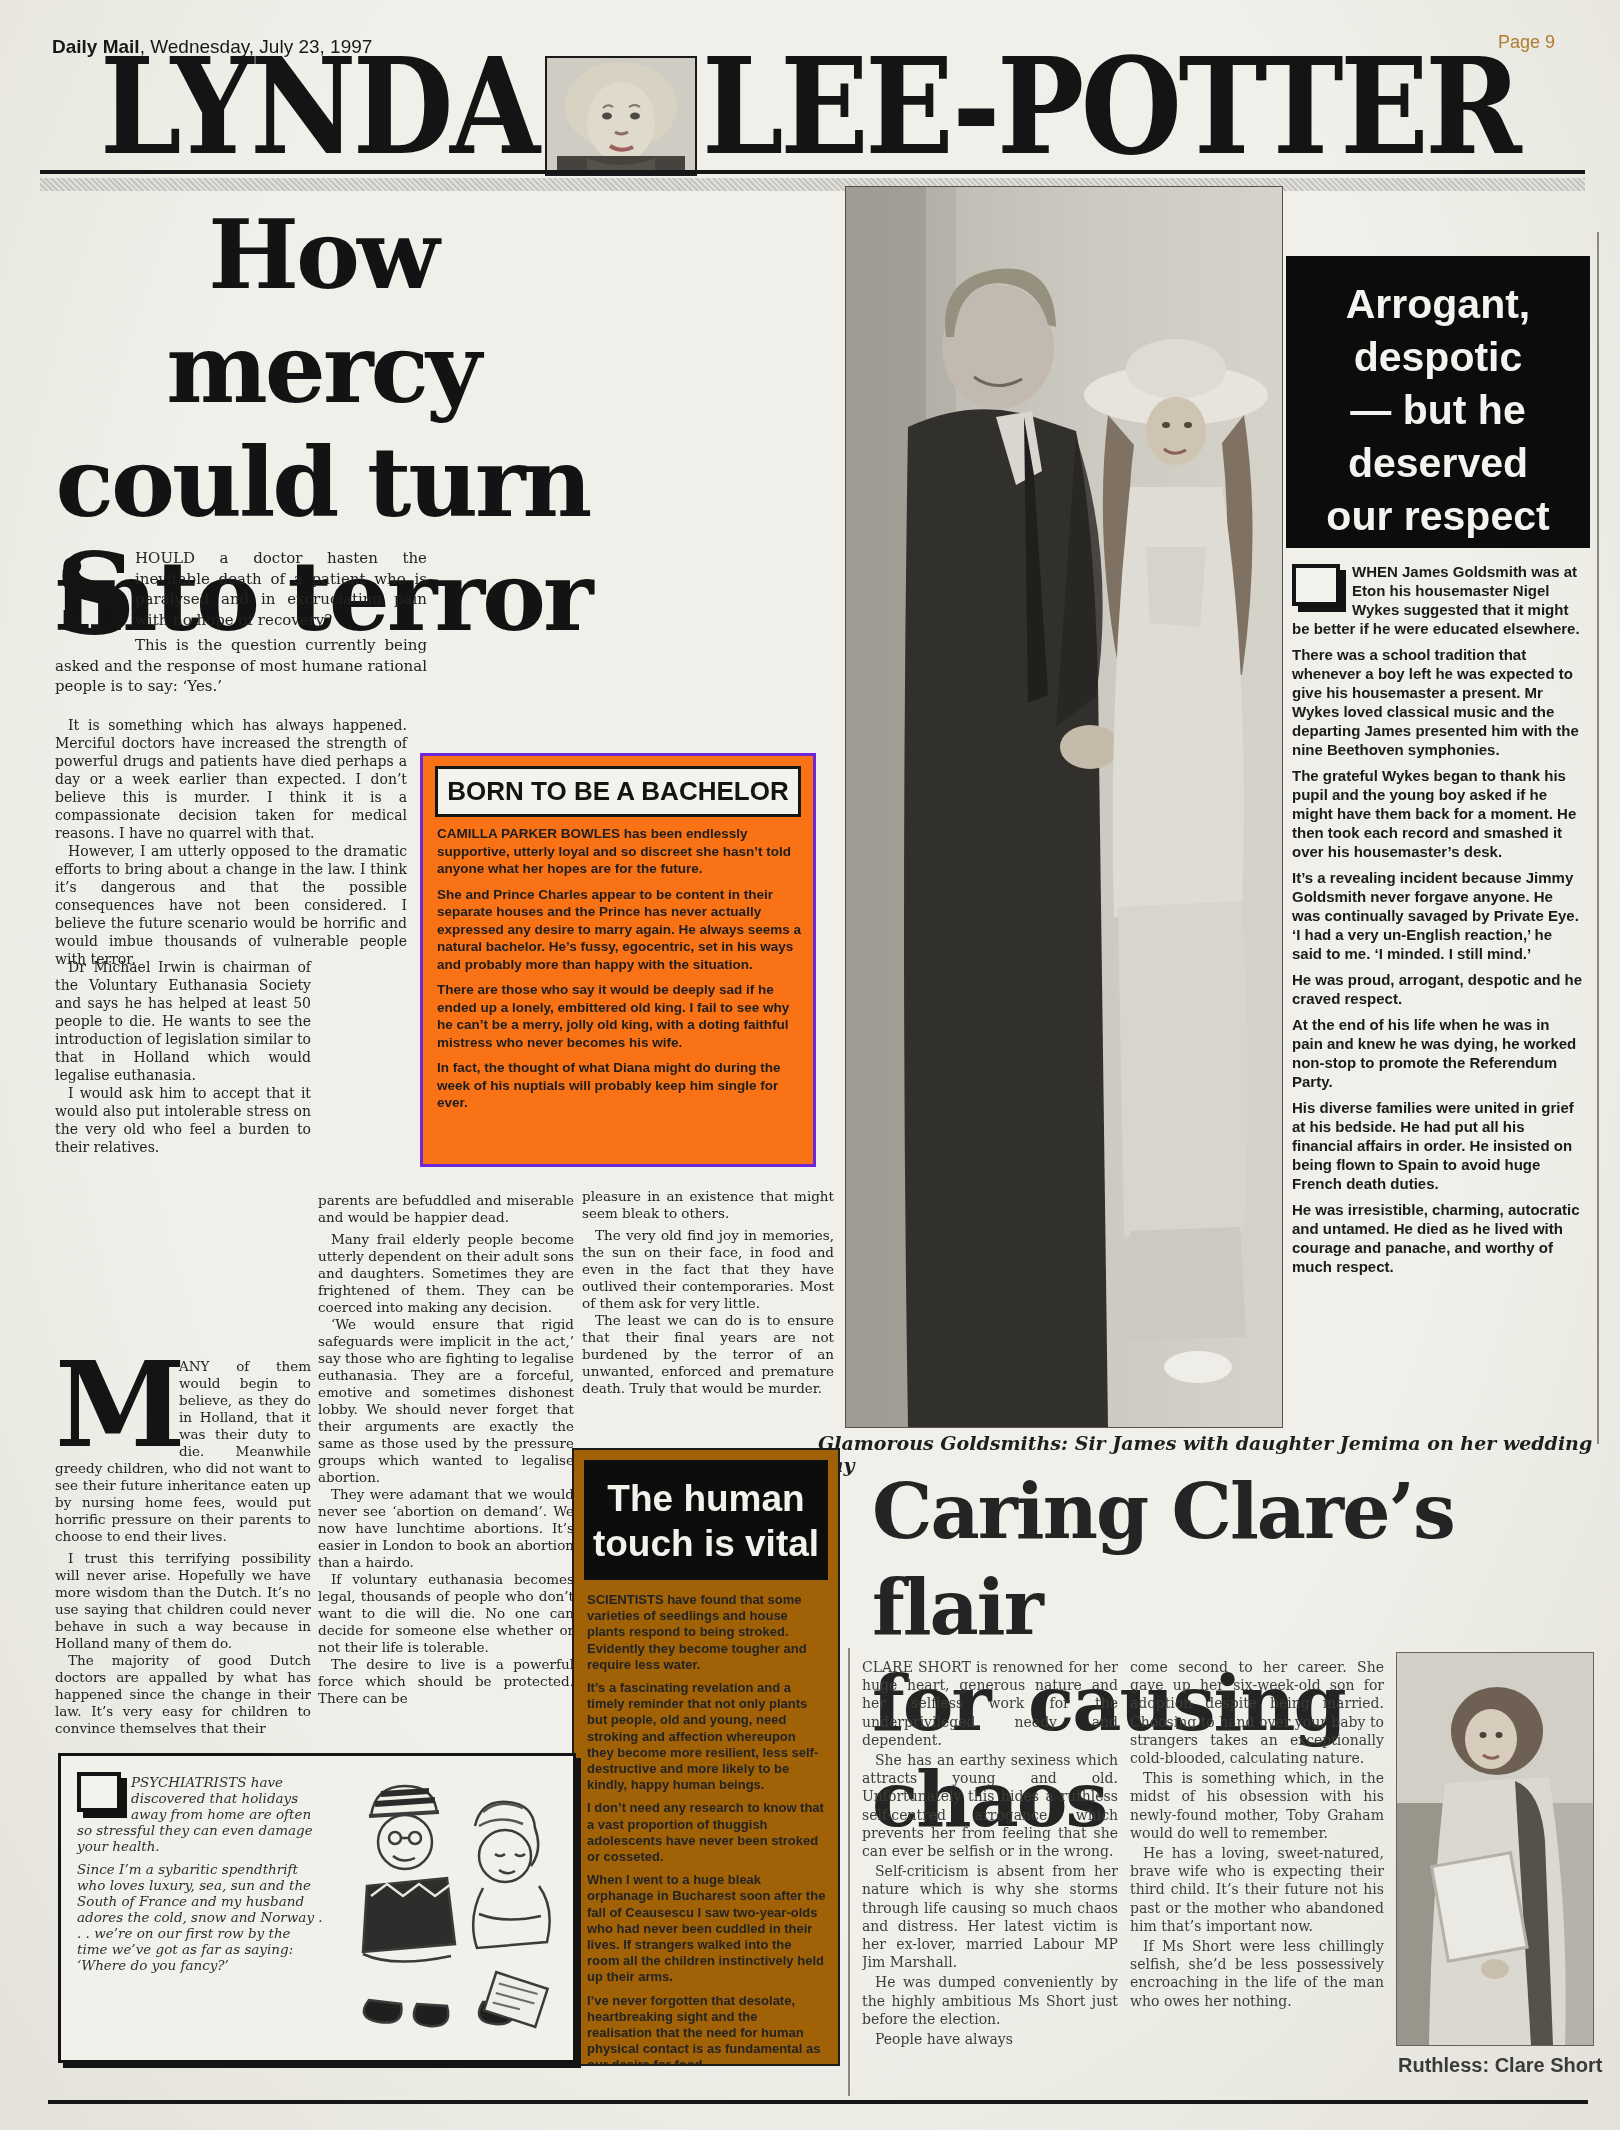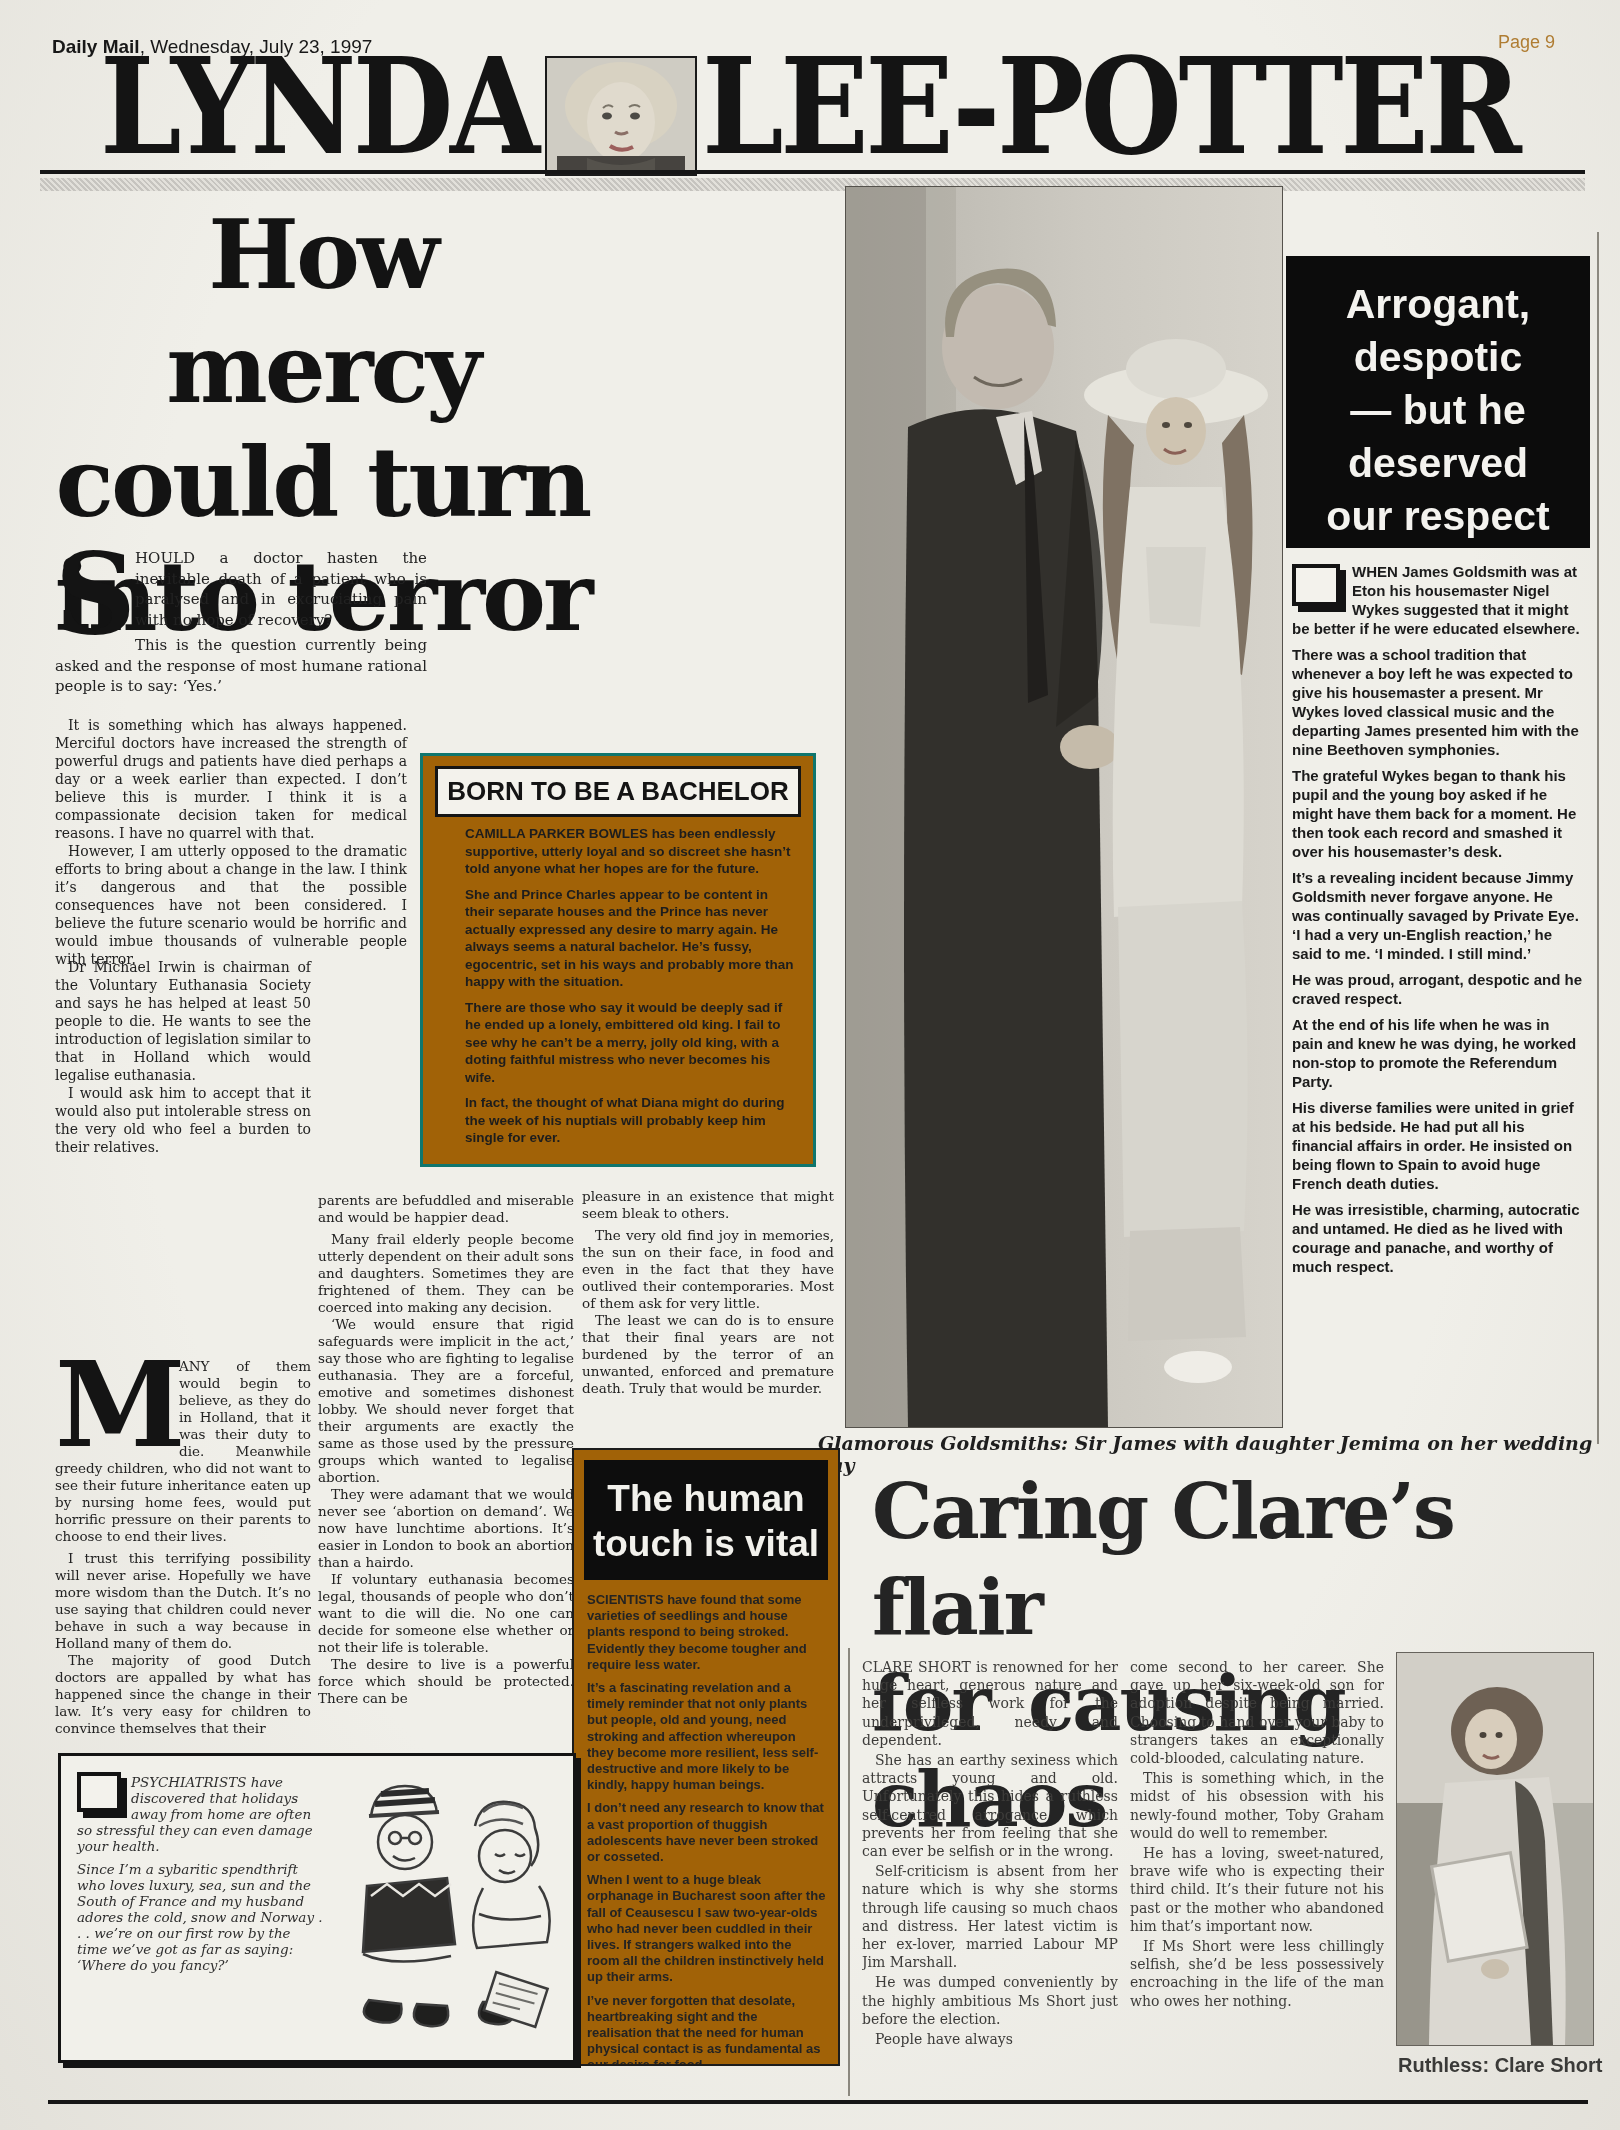--- a/index.html
+++ b/index.html
@@ -27,25 +27,25 @@
             color:#131313;text-align:center;}
   
   .bodytxt{font-size:14px;line-height:18px;text-align:justify;color:#222;}
   .bodytxt p{margin:0 0 5px 0;}
   .bodytxt p.ind{text-indent:13px;margin-bottom:0;}
   .sm{font-size:13.5px;line-height:17px;}
   .dcS{float:left;font-weight:bold;font-size:112px;line-height:92px;width:80px;height:98px;color:#141414;}
   .dcM{float:left;font-weight:bold;font-size:118px;line-height:94px;width:124px;height:86px;color:#141414;}
   .introtxt{font-size:15px;line-height:20.5px;}
   
-  .boxed{background:#a16207;border:3px solid #0f766e;}
+  .boxed{background:#f97316;border:3px solid #6d28d9;}
   .bachelor-title{border:3px solid #151515;margin:10px 12px 8px;padding:7px 6px;text-align:center;
      font-family:"Liberation Sans",sans-serif;font-weight:bold;font-size:26px;letter-spacing:0;color:#141414;background:#f3f2ec;}
   .sansbody{font-family:"Liberation Sans",sans-serif;font-weight:bold;color:#1d1d1d;
-     font-size:13.5px;line-height:17.5px;padding-left:28px;}
+     font-size:13.5px;line-height:17.5px;}
   .sansbody p{margin:0 12px 8px 14px;}
   .blackbox{background:#0c0c0c;color:#f4f3ef;font-family:"Liberation Sans",sans-serif;
      font-weight:bold;font-size:41px;line-height:53px;text-align:center;}
   .goldcol{font-family:"Liberation Sans",sans-serif;font-weight:bold;font-size:15px;
      line-height:19px;color:#1b1b1b;text-align:left;}
   .goldcol p{margin:0 0 7px 0;}
   .sq{border:4px solid #131313;background:#f3f2ec;box-shadow:6px 6px 0 #131313;}
   .caption{font-style:italic;font-weight:bold;font-size:19px;color:#1e1e1e;}
   .clare-headline{font-size:76px;line-height:96px;font-weight:bold;letter-spacing:-2px;
      color:#242424;text-align:left;}

